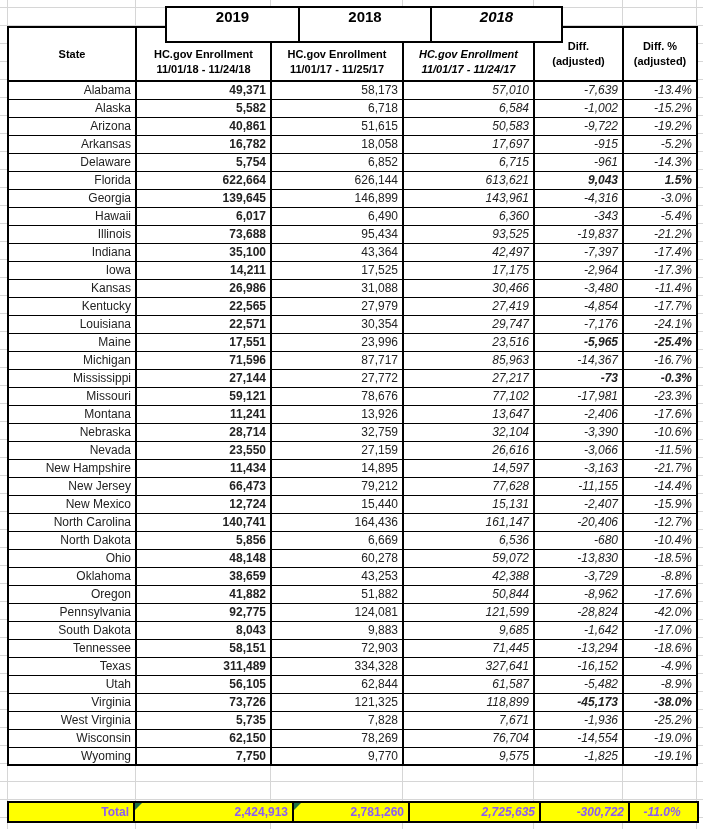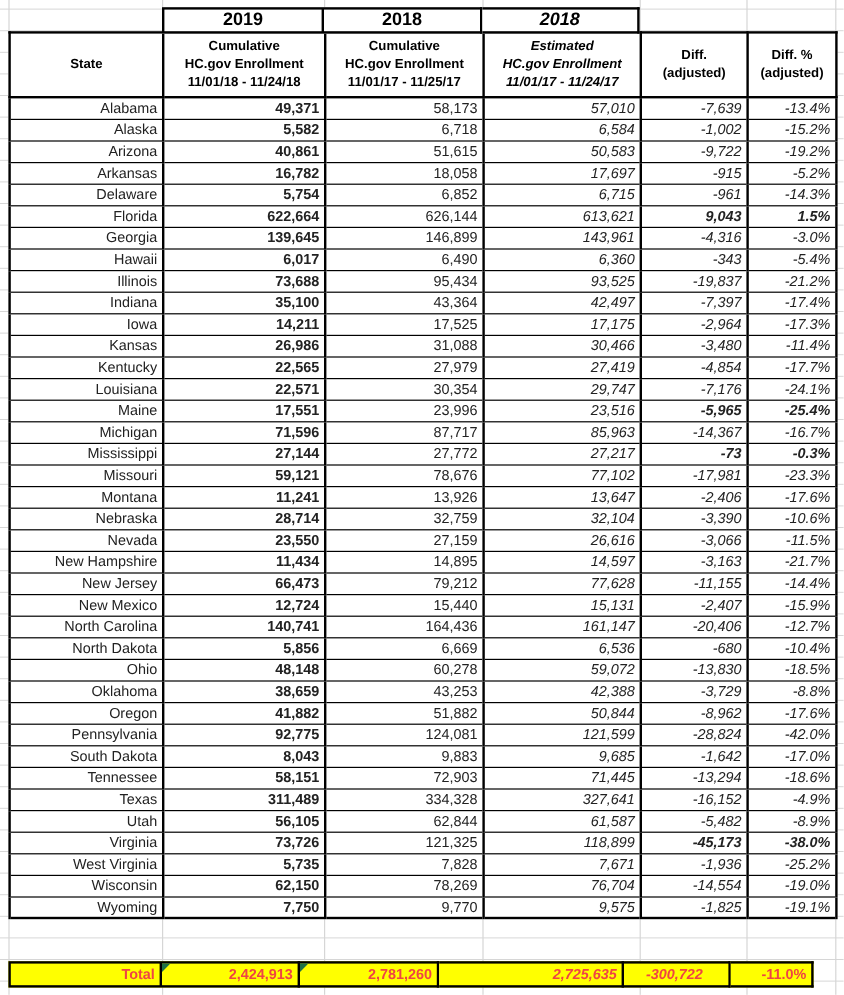--- a/index.html
+++ b/index.html
@@ -19,21 +19,21 @@
       linear-gradient(var(--grid), var(--grid)),
       linear-gradient(var(--grid), var(--grid)),
       linear-gradient(var(--grid), var(--grid)),
       linear-gradient(var(--grid), var(--grid)),
       repeating-linear-gradient(to bottom, transparent 0px, transparent 17px, var(--grid) 17px, var(--grid) 18px);
     background-repeat:no-repeat,no-repeat,no-repeat,no-repeat,no-repeat,no-repeat,no-repeat,repeat-y;
     background-size:1px 829px,1px 829px,1px 829px,1px 829px,1px 829px,1px 829px,1px 829px,703px 18px;
     background-position:7px 0,135px 0,270px 0,402px 0,533px 0,622px 0,696px 0,0 8px;
   }
   
-  .year-row{position:absolute;left:135px;top:6px;height:22px;display:flex;z-index:3;}
+  .year-row{position:absolute;left:135px;top:6px;height:37px;display:flex;z-index:3;padding-left:30px;}
   .year-box{
     box-sizing:border-box;background:#fff;border:2px solid #000;
     font-size:15px;font-weight:bold;text-align:center;line-height:18px;color:#000;
   }
   .year-box + .year-box{border-left:none;}
   .yb-1{width:135px;}
   .yb-2{width:132px;}
   .yb-3{width:131px;font-style:italic;}
   
   table.enroll{
@@ -63,30 +63,30 @@
   td.c-y2019{font-weight:bold;color:#1a1a1a;}
   td.c-y2018{font-weight:normal;margin-left:40px;}
   td.c-y2018est{font-style:italic;}
   td.c-diff, td.c-diff_pct{font-style:italic;}
   td.hl-green{background:var(--hl-green);font-weight:bold;color:#000;}
   td.hl-pink{background:var(--hl-pink);font-weight:bold;color:#000;}
   
   .total-row{position:absolute;left:7px;top:801px;height:22px;display:flex;z-index:3;}
   .total-cell{
     box-sizing:border-box;position:relative;background:var(--total-yellow);
-    border:2px solid #000;font-size:12px;font-weight:bold;color:#ef4444;
+    border:2px solid #000;font-size:12px;font-weight:bold;color:#8b5cf6;
     text-align:right;line-height:18px;padding:0 4px 0 1px;white-space:nowrap;
   }
   .total-cell + .total-cell{border-left:none;}
   .tc-state{width:128px;}
-  .tc-2019{width:115px;}
+  .tc-2019{width:159px;}
   .tc-2018{width:116px;}
-  .tc-est{width:154px;font-style:italic;}
-  .tc-diff{width:89px;font-style:italic;text-align:center;}
-  .tc-pct{width:69px;}
+  .tc-est{width:131px;font-style:italic;}
+  .tc-diff{width:89px;font-style:italic;}
+  .tc-pct{width:69px;font-style:italic;text-align:center;}
   .corner-tri{
     position:absolute;left:0;top:0;width:0;height:0;
     border-top:7px solid var(--tri-green);border-right:7px solid transparent;
   }
 </style>
 </head>
 <body>
 
 <div id="sheet">
 

